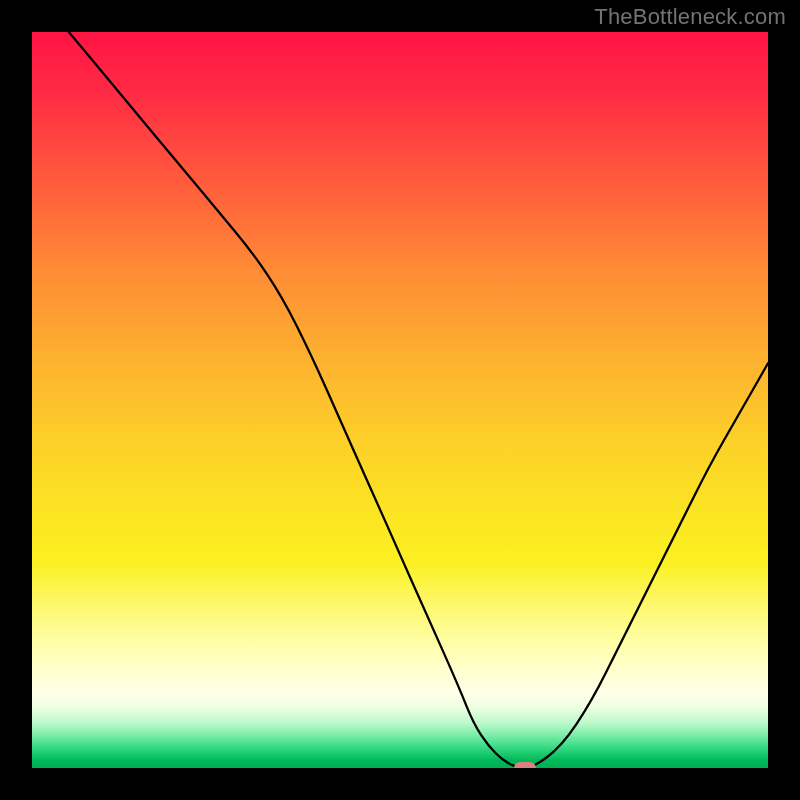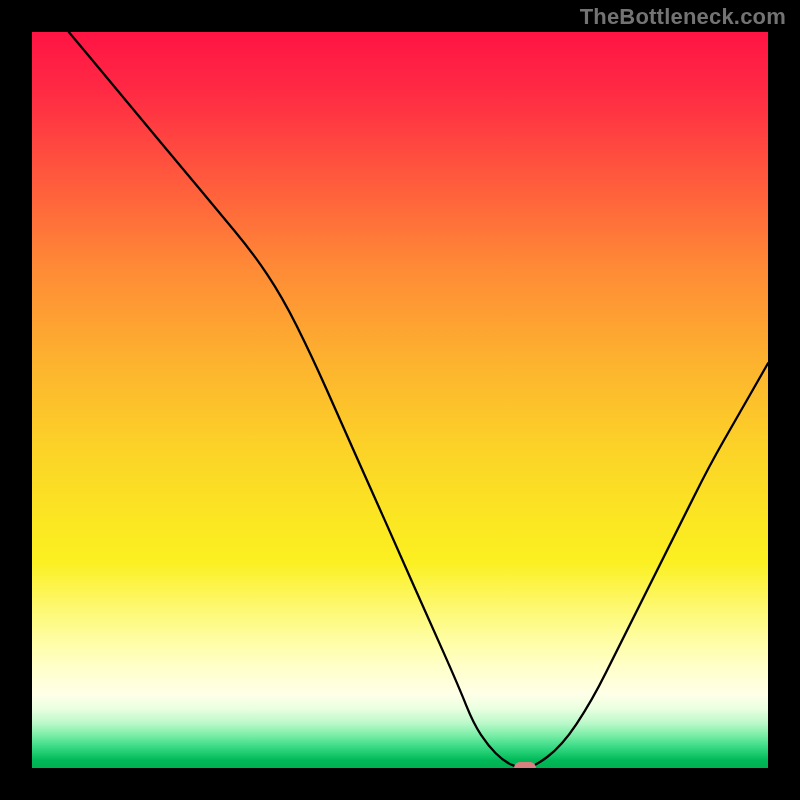--- a/index.html
+++ b/index.html
@@ -16,21 +16,21 @@
     width: 800px;
     height: 800px;
     background: #000;
   }
   .watermark {
     position: absolute;
     top: 4px;
     right: 14px;
     color: #737373;
     font-size: 22px;
-    font-weight: 700;
+    font-weight: 400;
     letter-spacing: 0.2px;
     z-index: 120;
   }
   .plot-area {
     position: absolute;
     left: 32px;
     top: 32px;
     width: 736px;
     height: 736px;
     overflow: hidden;

